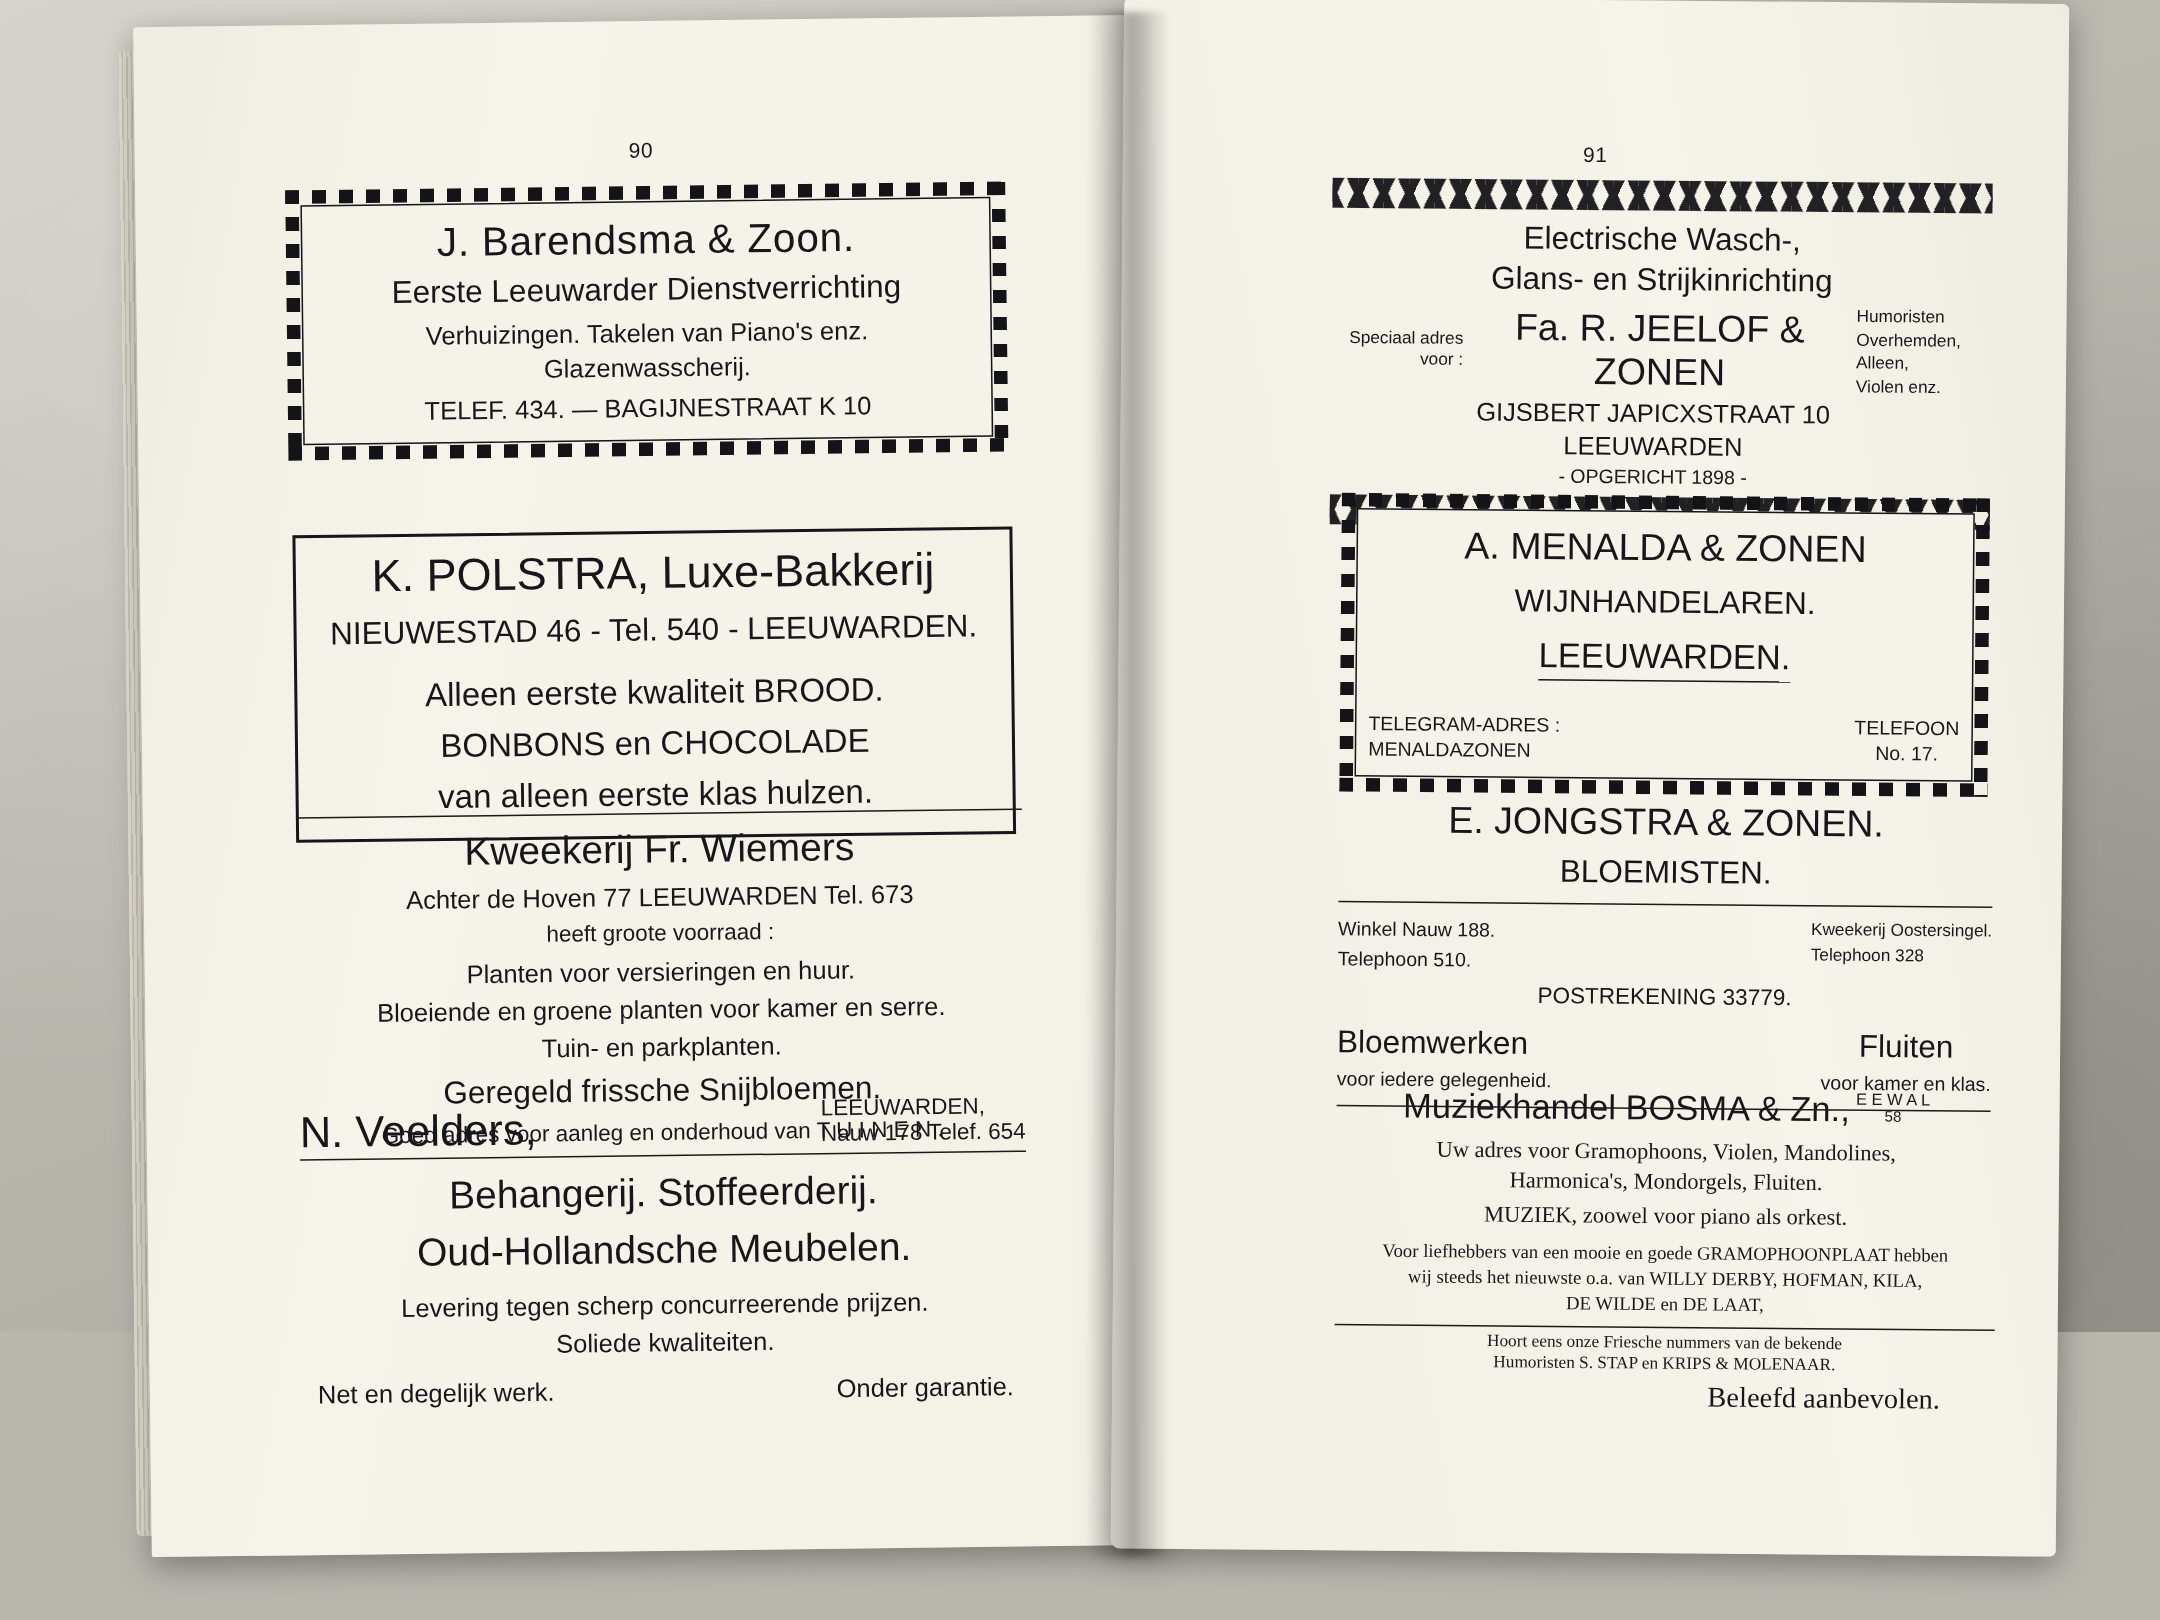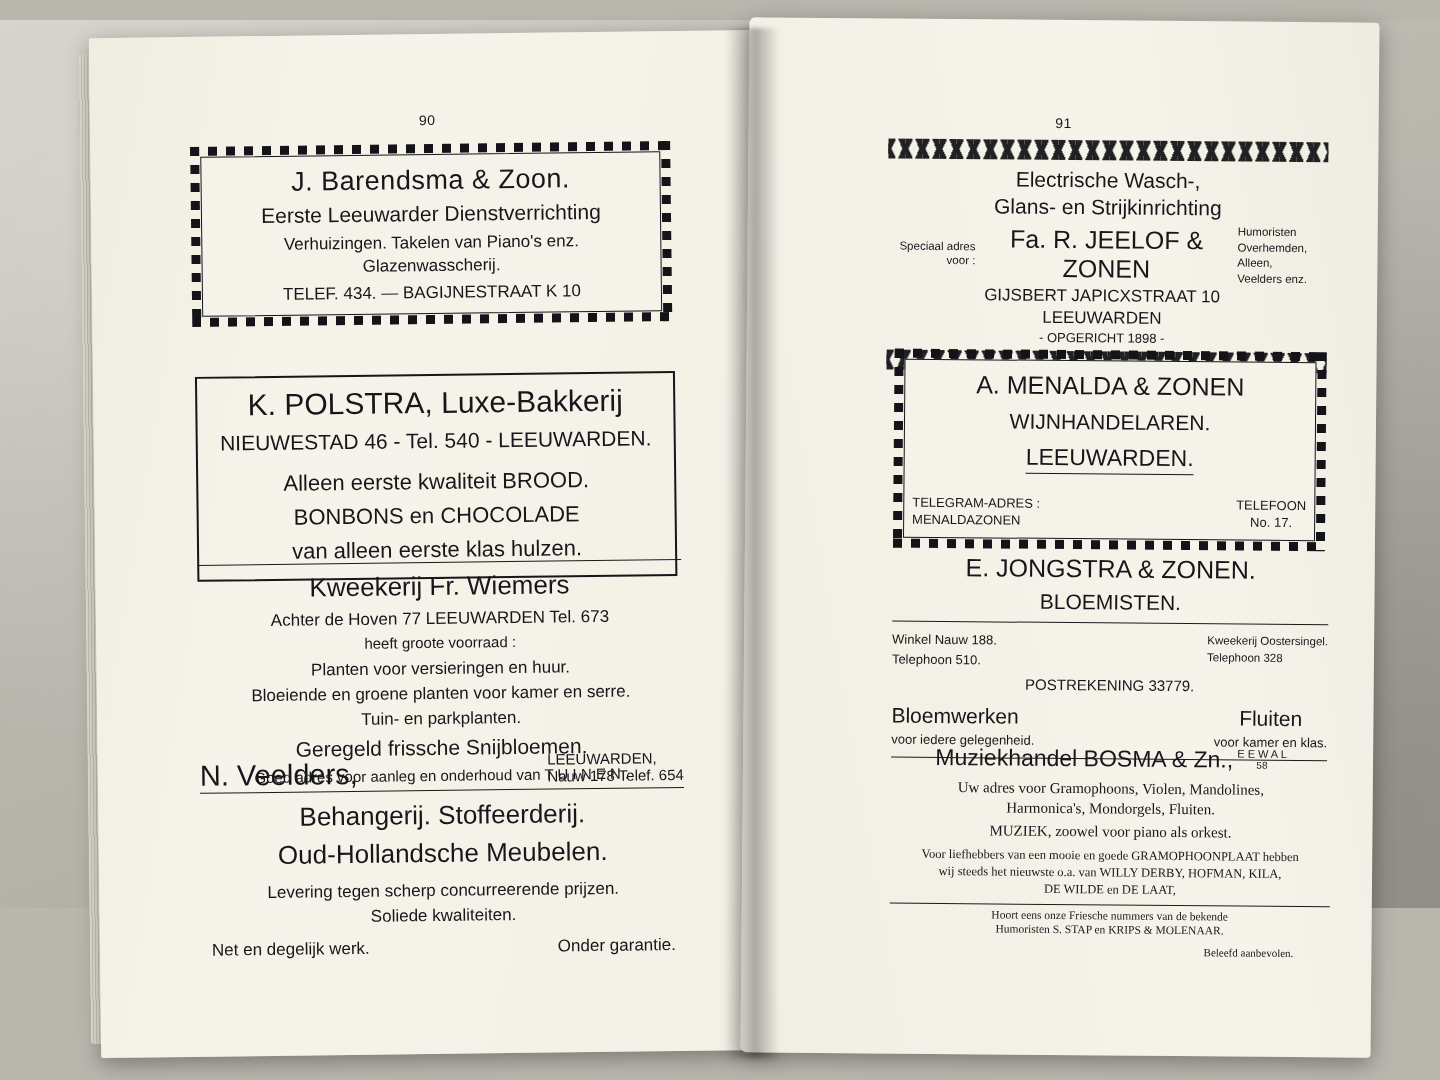--- a/index.html
+++ b/index.html
@@ -10,21 +10,20 @@
     overflow: hidden;
     background: #b9b6ae;
     font-family: "Liberation Sans", sans-serif;
   }
 
   #scene {
     position: relative;
     width: 1440px;
     height: 888px;
     background: linear-gradient(160deg, #cfccc4 0%, #bdbab2 35%, #a9a69e 100%);
-    margin-top: 20px;
   }
 
   
   .bg-shade {
     position: absolute;
     inset: 0;
     background:
       radial-gradient(ellipse at 15% 20%, rgba(255,255,255,0.25), rgba(0,0,0,0) 55%),
       radial-gradient(ellipse at 85% 90%, rgba(0,0,0,0.18), rgba(0,0,0,0) 60%);
     pointer-events: none;
@@ -228,21 +227,21 @@
             <div style="display:flex; align-items:center; justify-content:space-between; margin-top:4px;">
               <div style="text-align:right; line-height:1.25; width:84px;">
                 <div class="t-sans l6">Speciaal adres</div>
                 <div class="t-sans l6">voor :</div>
               </div>
               <div class="t-sans" style="font-size:25px; flex:1;">Fa. R. JEELOF &amp; ZONEN</div>
               <div style="text-align:left; line-height:1.35; width:86px;">
                 <div class="t-sans l6">Humoristen</div>
                 <div class="t-sans l6">Overhemden,</div>
                 <div class="t-sans l6">Alleen,</div>
-                <div class="t-sans l6">Veelders  enz.</div>
+                <div class="t-sans l6">Violen  enz.</div>
               </div>
             </div>
 
             <div style="margin-left:-10px;">
               <div class="t-sans l3" style="margin-top:1px;">GIJSBERT JAPICXSTRAAT 10</div>
               <div class="t-sans l3" style="margin-top:2px;">LEEUWARDEN</div>
               <div class="t-sans l5" style="margin-top:2px;">- OPGERICHT 1898 -</div>
             </div>
           </div>
           <div class="deco-wave" style="margin-top:4px;"></div>
@@ -307,21 +306,21 @@
           <div class="t-serif" style="font-size:15px; margin-top:8px;">Uw  adres  voor  Gramophoons,  Violen,  Mandolines,</div>
           <div class="t-serif" style="font-size:15px; margin-top:3px;">Harmonica's,  Mondorgels,  Fluiten.</div>
           <div class="t-serif" style="font-size:15px; margin-top:6px;">MUZIEK,  zoowel  voor  piano  als  orkest.</div>
           <div class="t-serif" style="font-size:12.5px; margin-top:8px;">Voor liefhebbers van een mooie en goede GRAMOPHOONPLAAT hebben</div>
           <div class="t-serif" style="font-size:12.5px; margin-top:2px;">wij  steeds  het  nieuwste  o.a.  van  WILLY DERBY,  HOFMAN,  KILA,</div>
           <div class="t-serif" style="font-size:12.5px; margin-top:2px;">DE WILDE en DE LAAT,</div>
           <div class="rule" style="margin-top:7px; border-top-width:1px;"></div>
           <div class="t-serif" style="font-size:11.5px; margin-top:4px;">Hoort  eens  onze  Friesche  nummers  van  de  bekende</div>
           <div class="t-serif" style="font-size:11.5px; margin-top:2px;">Humoristen S. STAP en KRIPS &amp; MOLENAAR.</div>
           <div style="text-align:right; padding-right:36px; margin-top:6px;">
-            <span class="t-serif" style="font-size:11px;text-align:right;">Beleefd aanbevolen.</span>
+            <span class="t-serif" style="font-size:19px;text-align:right;">Beleefd aanbevolen.</span>
           </div>
         </div>
 
       </div>
     </div>
 
     <div class="gutter-shadow"></div>
   </div>
 </div>
 

